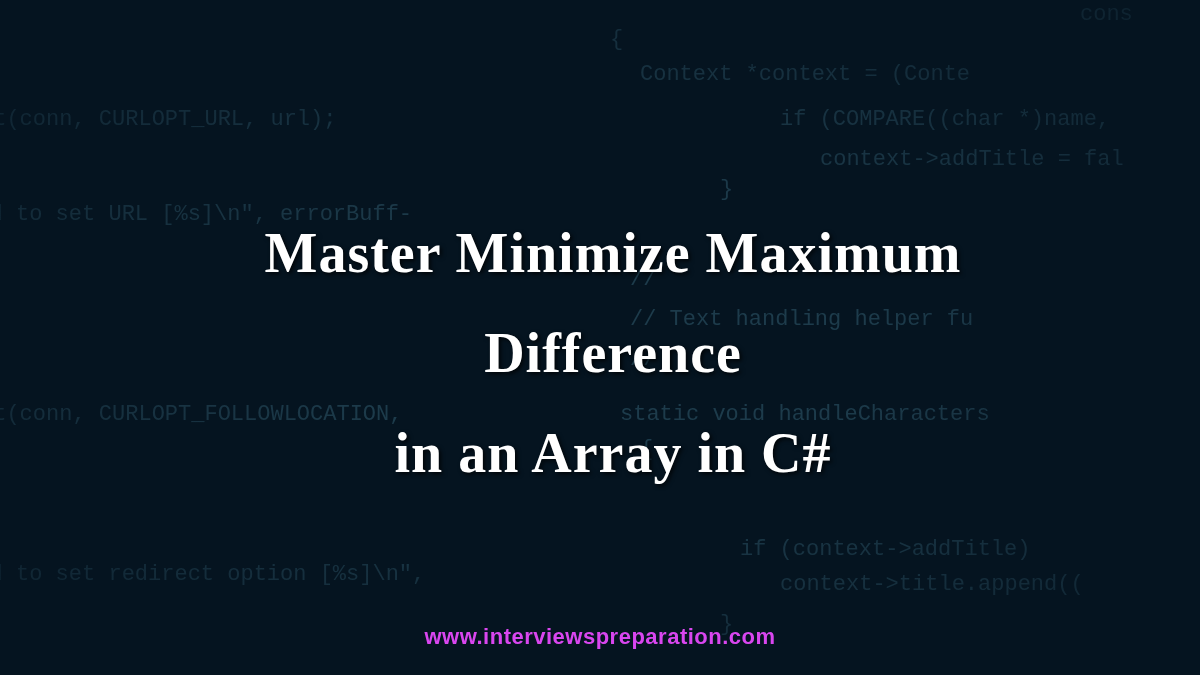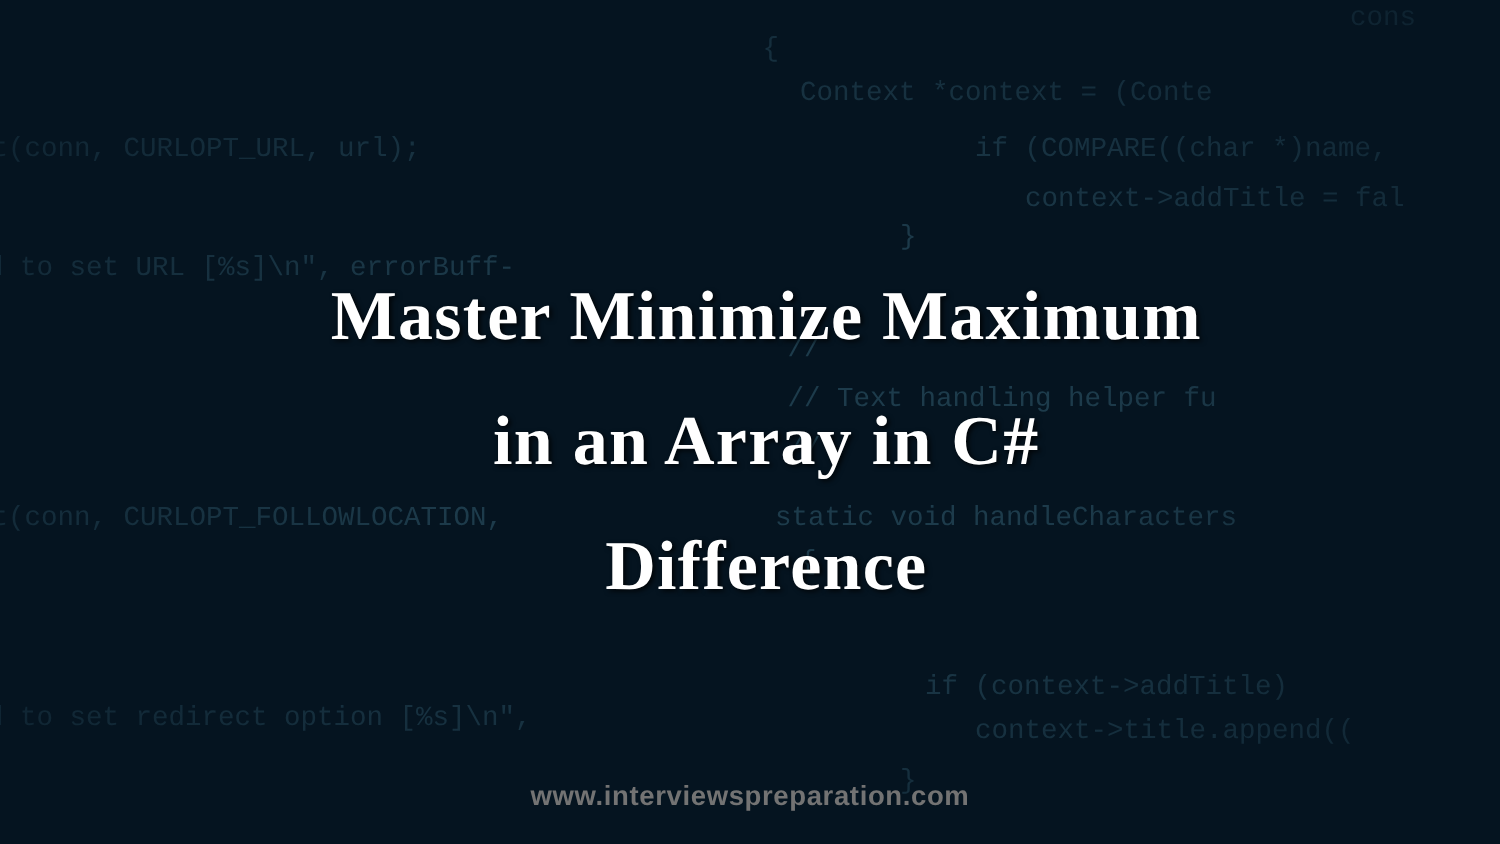--- a/index.html
+++ b/index.html
@@ -52,21 +52,21 @@
       text-align: center;
       margin: 18px 0;
       text-shadow: 2px 2px 4px rgba(0,0,0,0.8);
       letter-spacing: 1px;
     }
     .website-url {
       position: absolute;
       bottom: 25px;
       left: 50%;
       transform: translateX(-50%);
-      color: #737373;
+      color: #d946ef;
       font-family: Arial, sans-serif;
       font-weight: bold;
       font-size: 22px;
       z-index: 10;
       letter-spacing: 0.5px;
     }
     .vignette {
       position: absolute;
       top: 0;
       left: 0;
@@ -98,17 +98,17 @@
     <div class="code-line" style="top: 530px; left: 740px;">if (context-&gt;addTitle)</div>
     <div class="code-line" style="top: 555px; left: -50px;">iled to set redirect option [%s]\n",</div>
     <div class="code-line" style="top: 565px; left: 780px;">context-&gt;title.append((</div>
     <div class="code-line" style="top: 605px; left: 720px;">}</div>
   </div>
 
 <div class="vignette"></div>
 
 <div class="title-container">
   <div class="title-line">Master Minimize Maximum</div>
+  <div class="title-line">Difference</div>
   <div class="title-line">in an Array in C#</div>
-  <div class="title-line">Difference</div>
 </div>
 
 <div class="website-url">www.interviewspreparation.com</div>
 
 </body></html>

